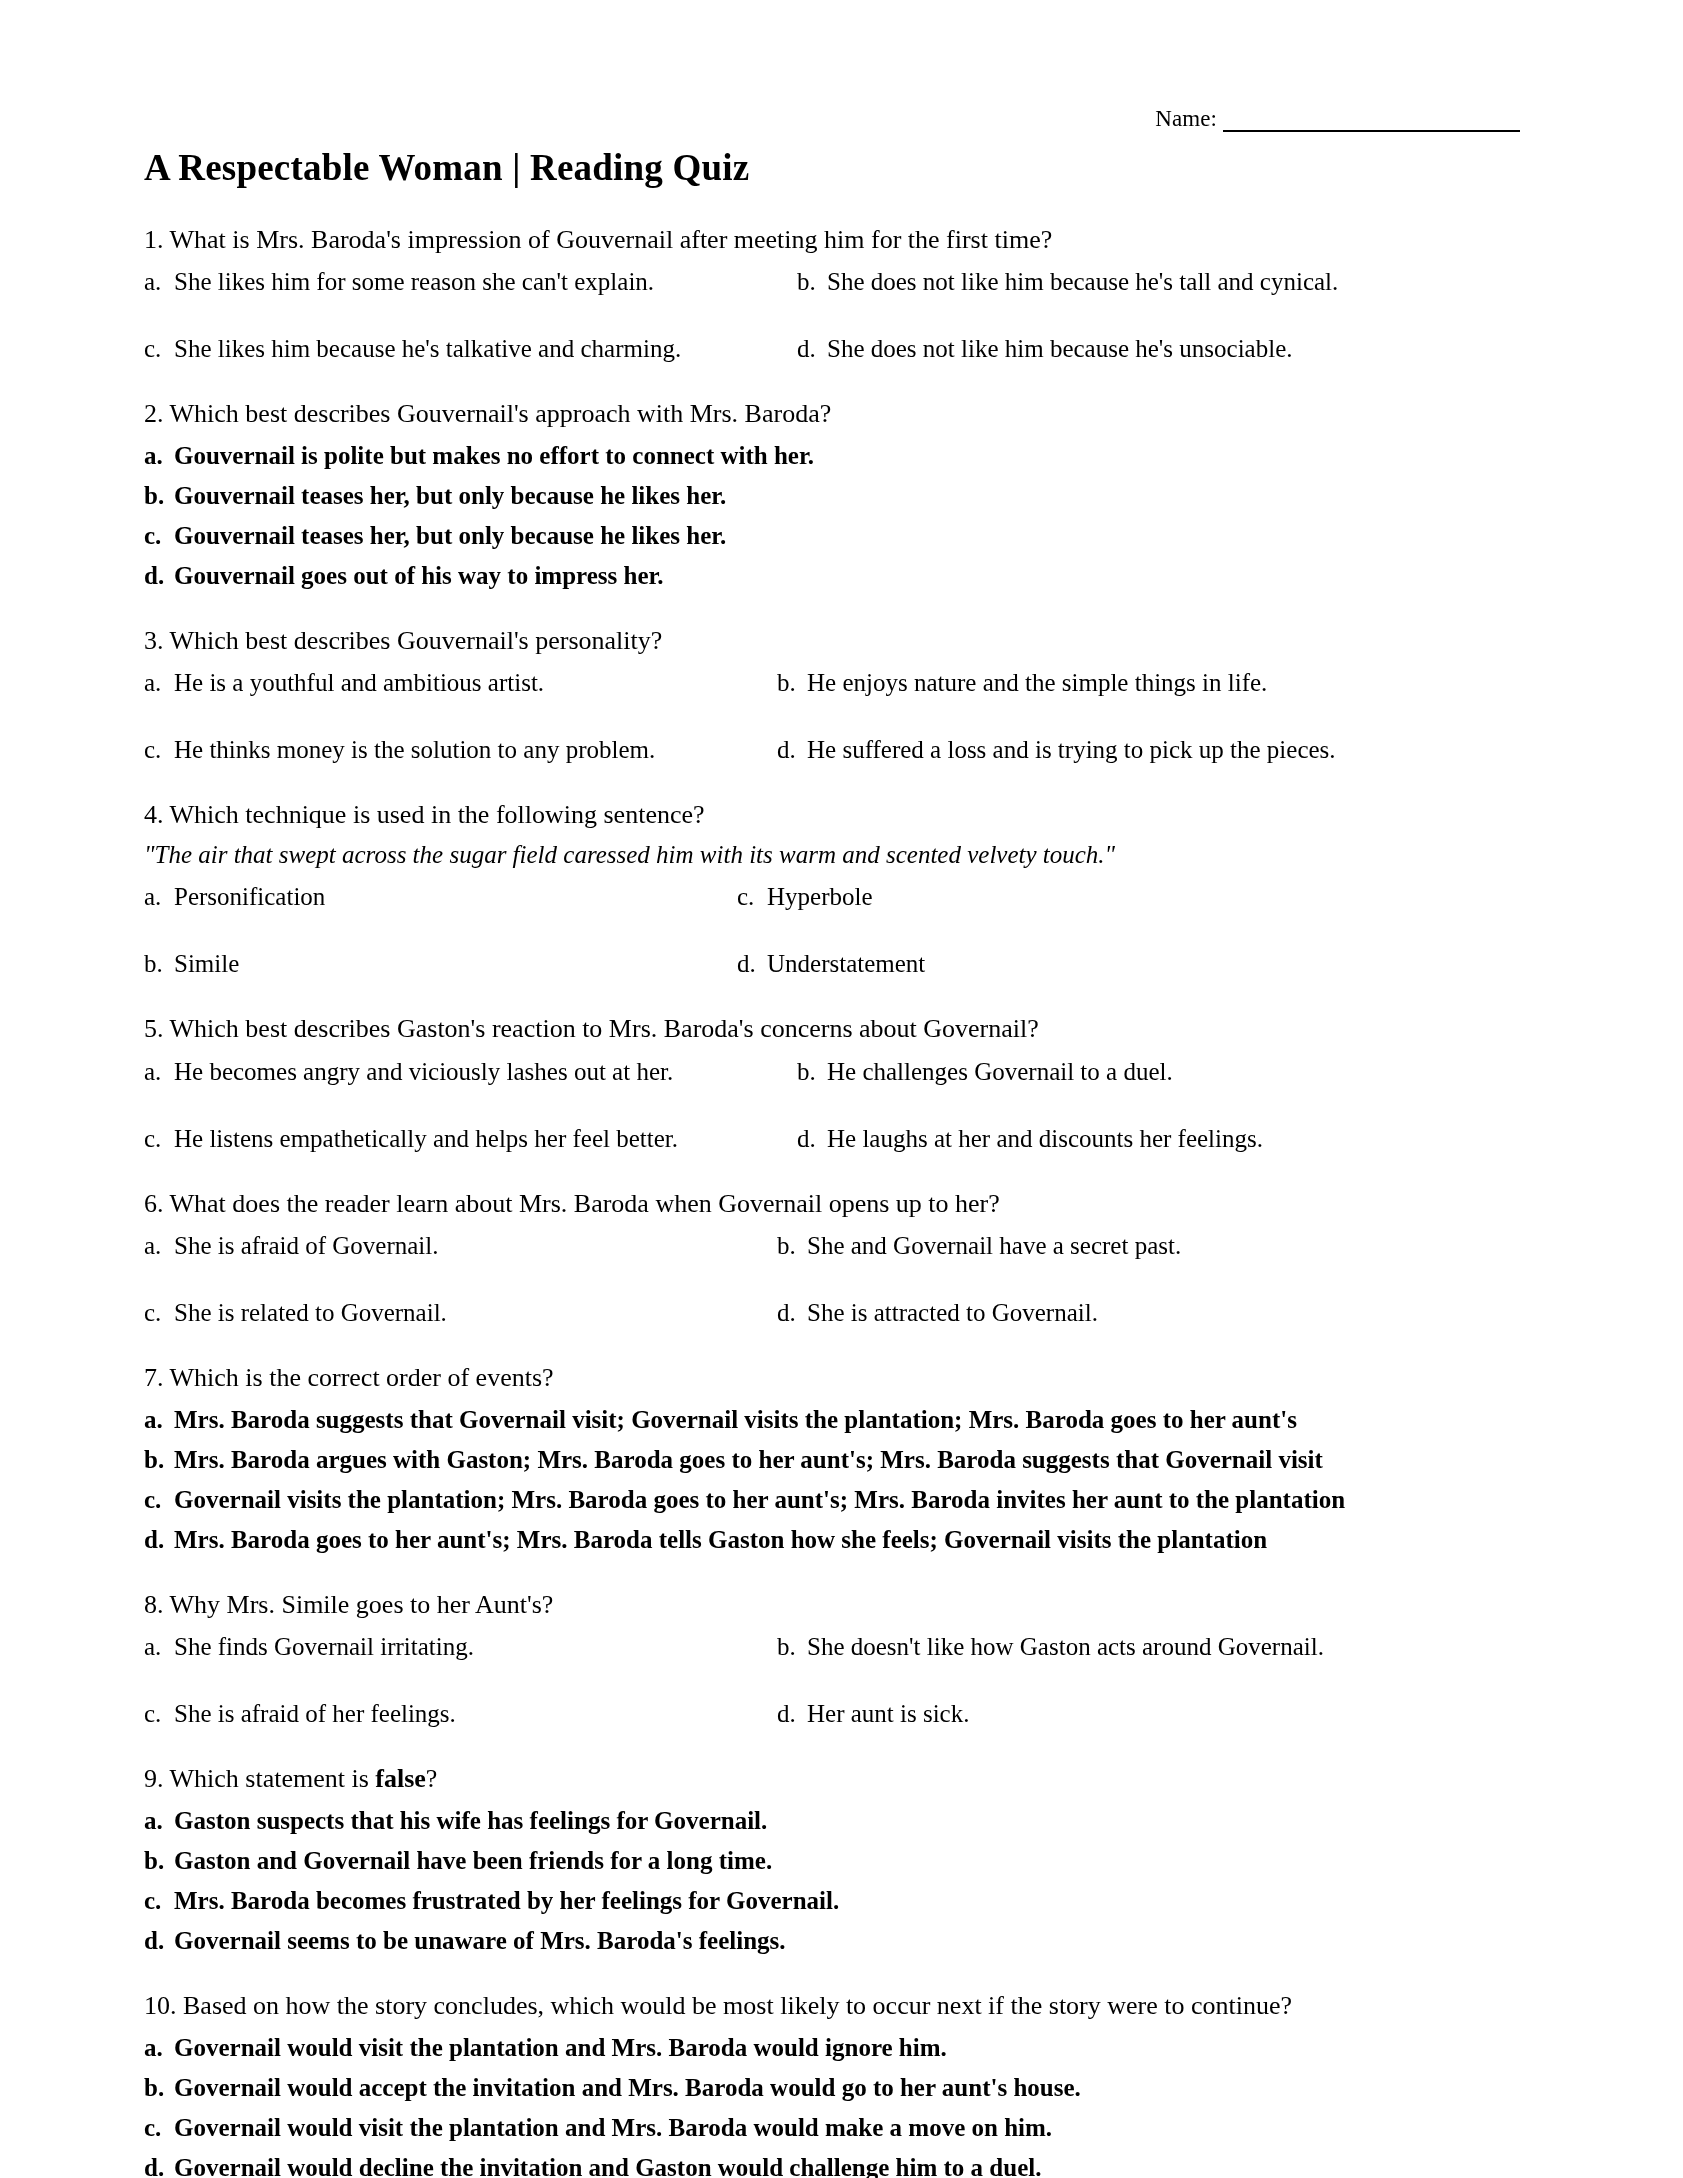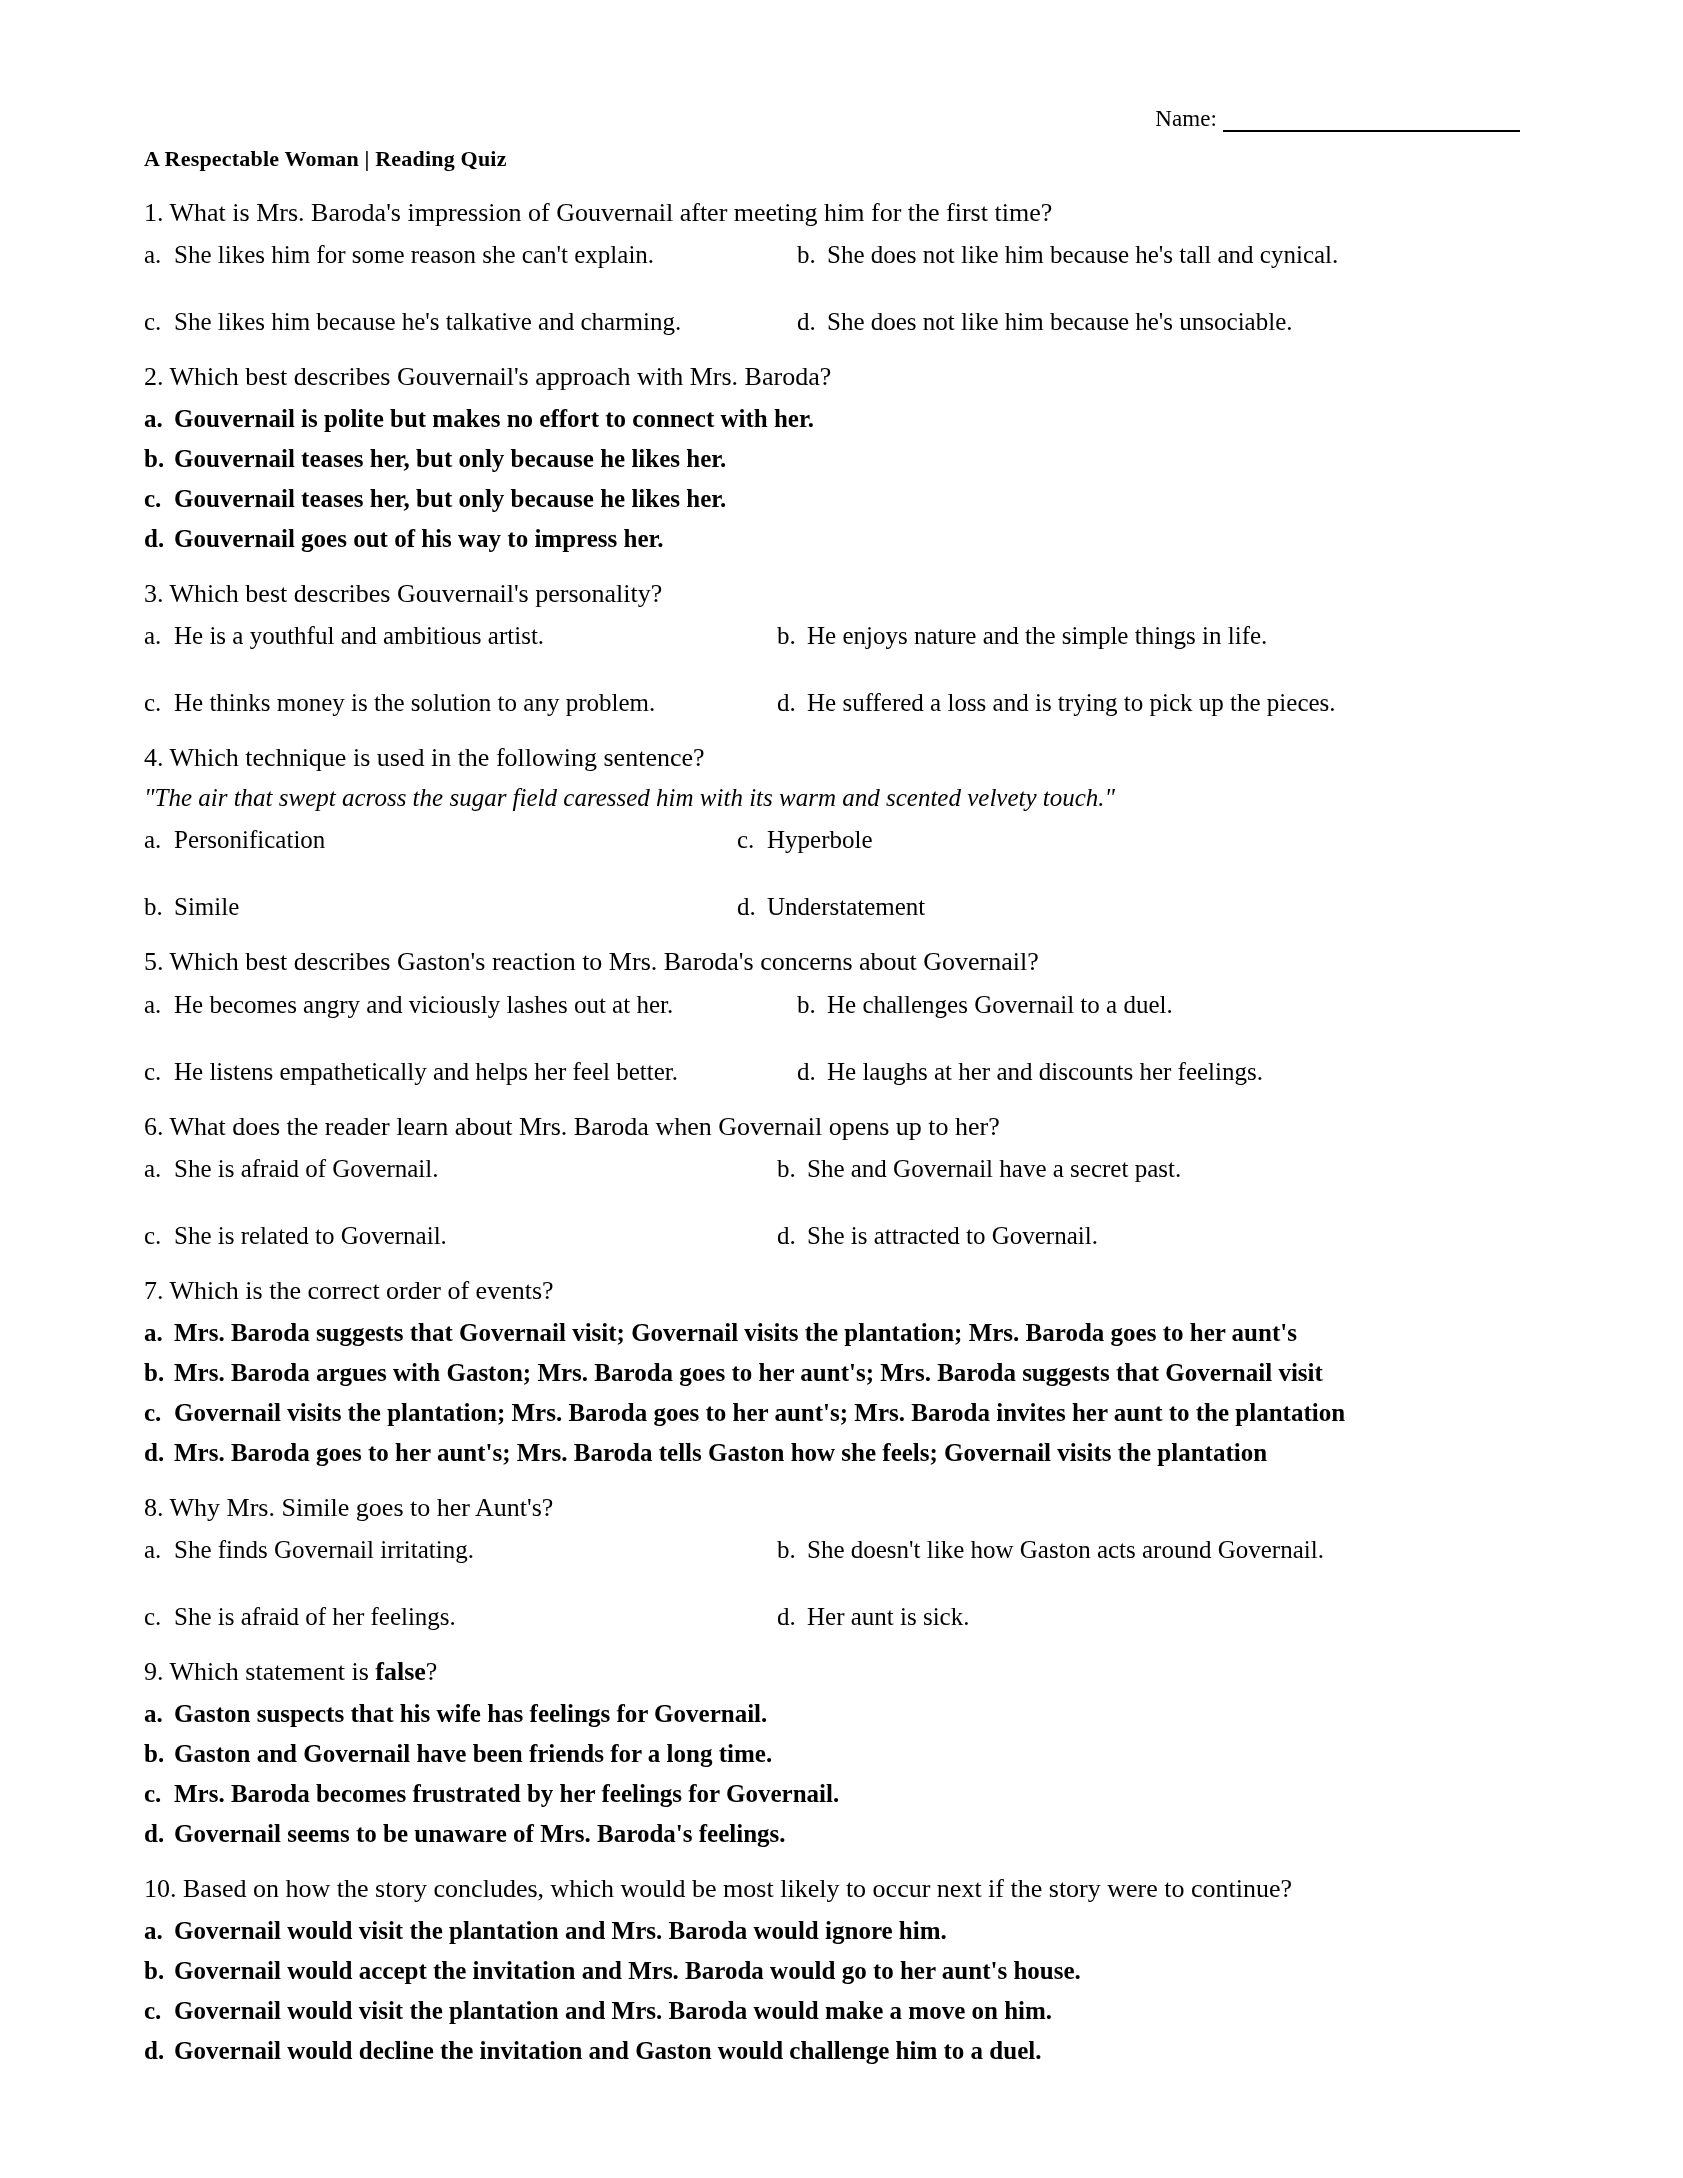--- a/index.html
+++ b/index.html
@@ -48,31 +48,31 @@
   .name-rule {
     display: inline-block;
     width: 297px;
     border-bottom: 2px solid #000;
     margin-left: 6px;
     height: 18px;
   }
 
   
   .quiz-title {
-    font-size: 22px;
+    font-size: 37px;
     font-weight: bold;
     margin-top: 14px;
     margin-bottom: 0;
     letter-spacing: 0.2px;
     white-space: nowrap;
   }
 
   
   .question-block {
-    margin-top: 26px;
+    margin-top: 36px;
   }
   .q-stem {
     font-size: 26px;
     line-height: 1.12;
     margin-bottom: 14px;
     white-space: nowrap;
   }
   .q-quote {
     font-size: 25px;
     font-style: italic;

